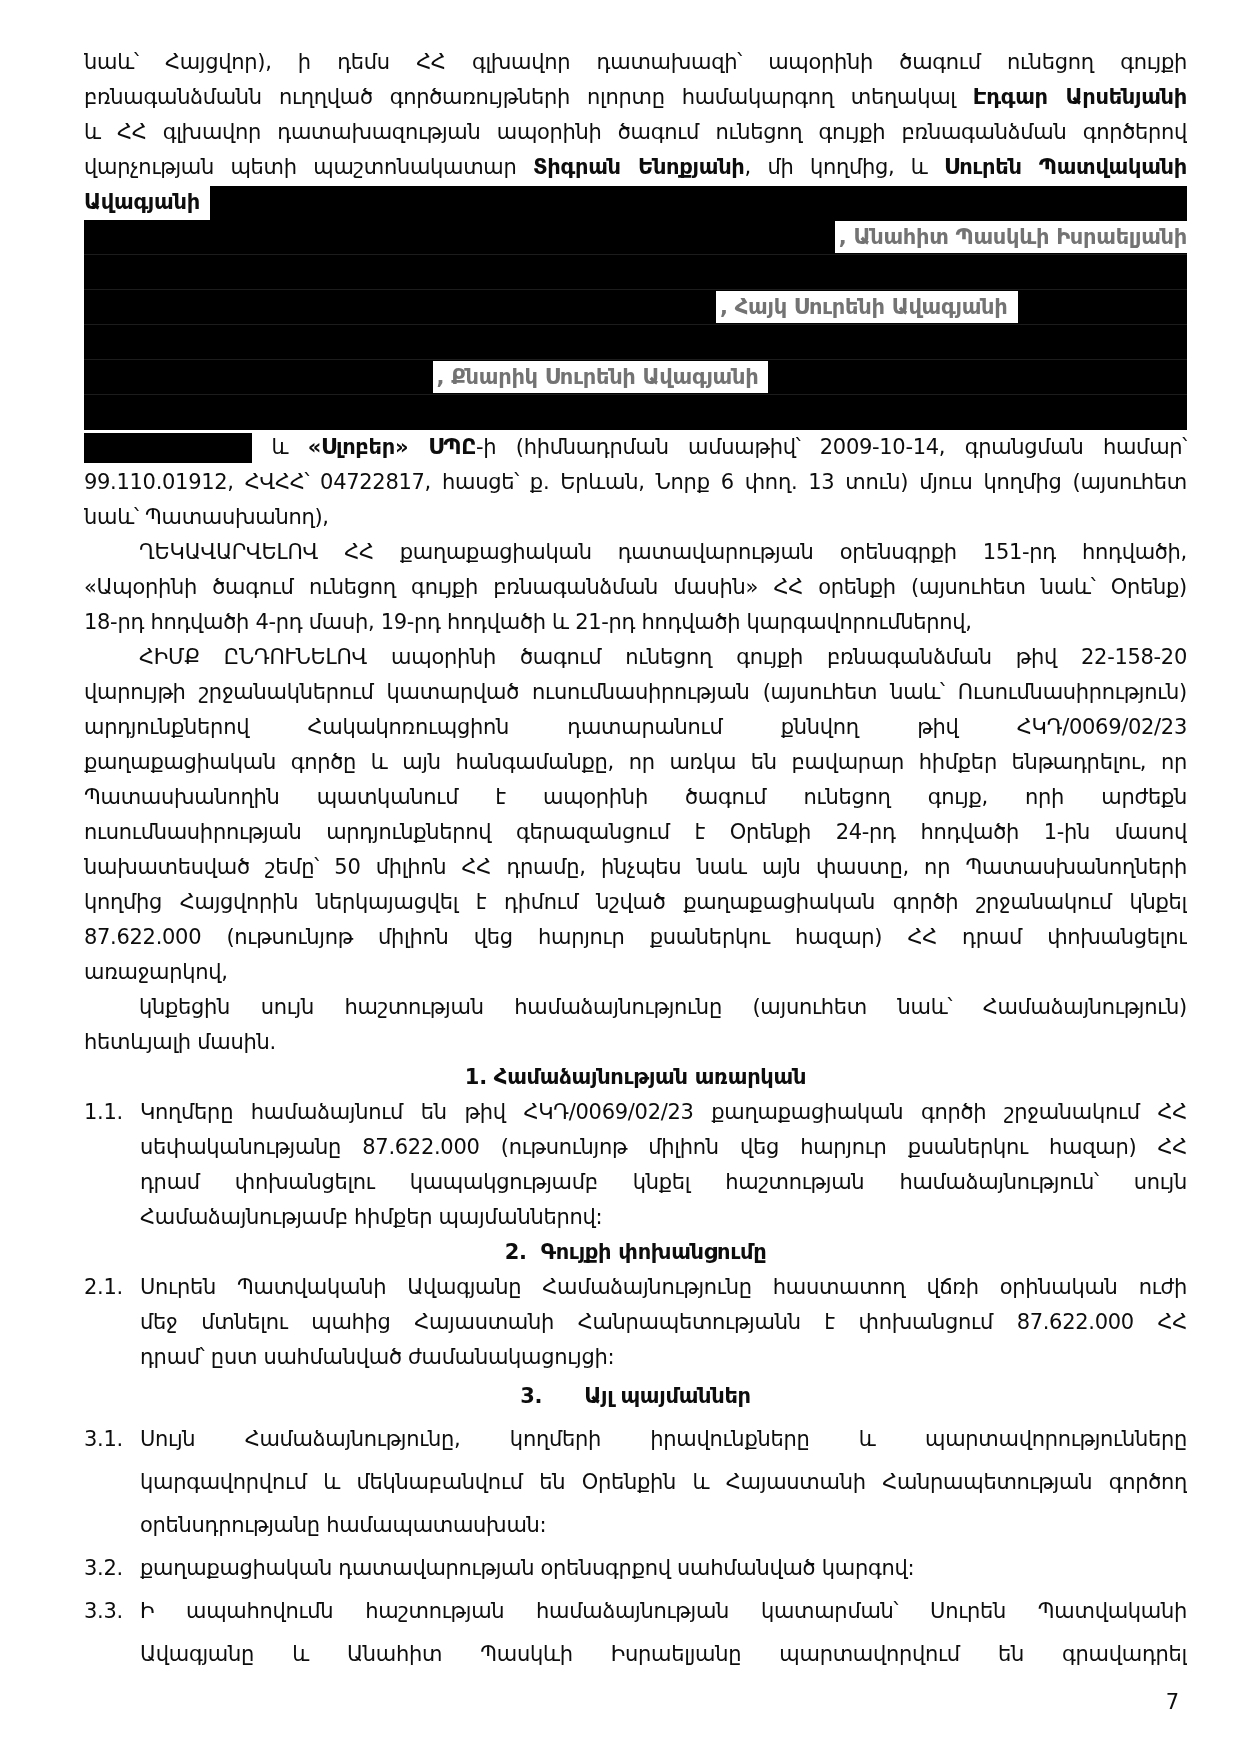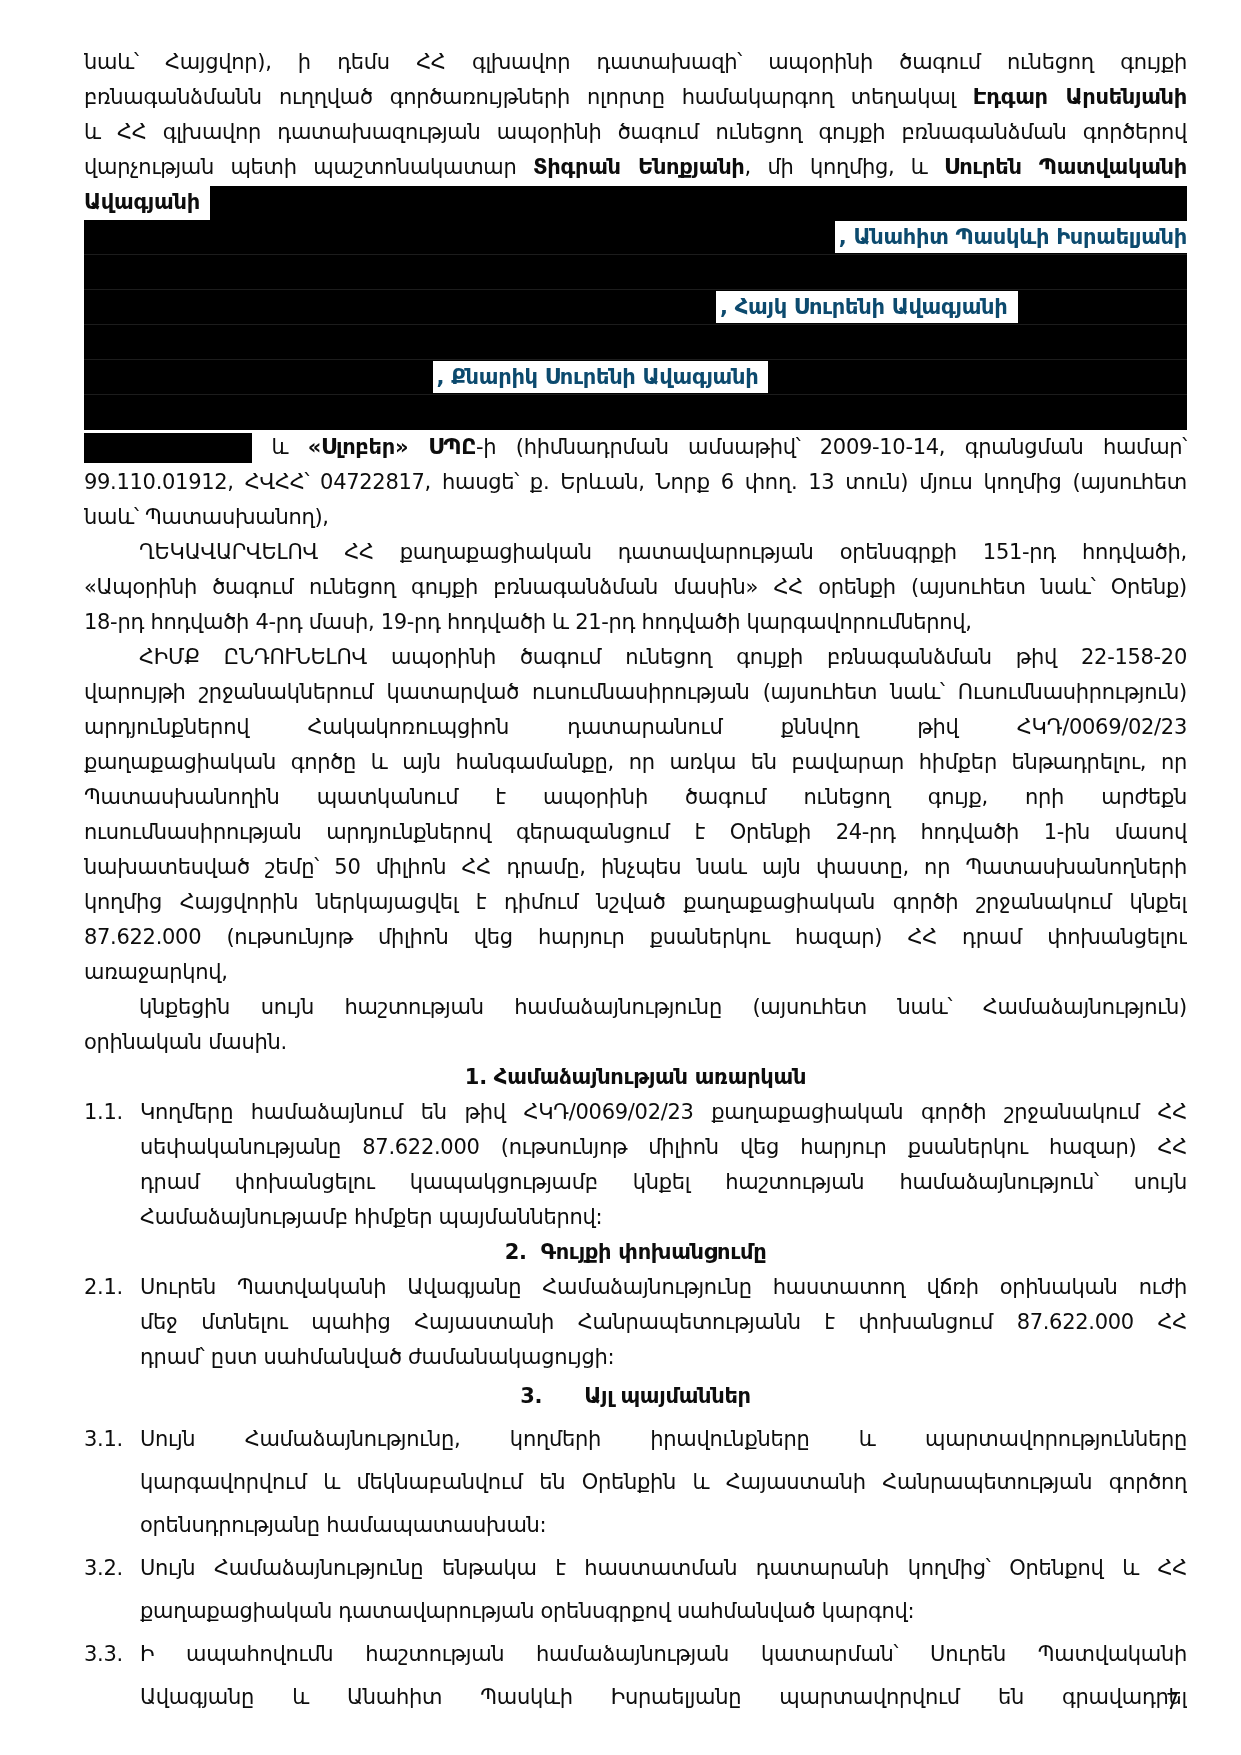--- a/index.html
+++ b/index.html
@@ -43,21 +43,21 @@
   .redact-row:last-child { border-bottom: none; }
   .redact-row.after-word { background: transparent; display: flex; align-items: center; border-bottom: none; }
   .after-word .word { font-weight: bold; line-height: 35px; flex: none; }
   .after-word .bar { flex: 1; height: 34px; background: #000; margin-left: 10px; }
   .reveal {
     position: absolute;
     top: 1px;
     height: 32px;
     line-height: 32px;
     background: #fff;
-    color: #0c4a6e;
+    color: #737373;
     font-weight: bold;
     padding: 0 10px 0 4px;
     white-space: nowrap;
   }
   .reveal.flush-right { right: 0; padding-right: 0; }
   .inline-redact { display: inline-block; background: #000; height: 30px; vertical-align: middle; }
   .pageno { position: absolute; right: 62px; top: 1690px; letter-spacing: 0; }
 </style>
 </head>
 <body>
@@ -110,21 +110,21 @@
       <div class="t-line"><span>Պատասխանողին պատկանում է ապօրինի ծագում ունեցող գույք, որի արժեքն</span></div>
       <div class="t-line"><span>ուսումնասիրության արդյունքներով գերազանցում է Օրենքի 24-րդ հոդվածի 1-ին մասով</span></div>
       <div class="t-line"><span>նախատեսված շեմը՝ 50 միլիոն ՀՀ դրամը, ինչպես նաև այն փաստը, որ Պատասխանողների</span></div>
       <div class="t-line"><span>կողմից Հայցվորին ներկայացվել է դիմում նշված քաղաքացիական գործի շրջանակում կնքել</span></div>
       <div class="t-line"><span>87.622.000 (ութսունյոթ միլիոն վեց հարյուր քսաներկու հազար) ՀՀ դրամ փոխանցելու</span></div>
       <div class="t-line last"><span>առաջարկով,</span></div>
     </div>
 
   <div>
       <div class="t-line indent"><span>կնքեցին սույն հաշտության համաձայնությունը (այսուհետ նաև՝ Համաձայնություն)</span></div>
-      <div class="t-line last"><span>օրինական մասին.</span></div>
+      <div class="t-line last"><span>հետևյալի մասին.</span></div>
     </div>
 
   <div class="heading">1. Համաձայնության առարկան</div>
 
   <div class="item">
     <div class="num">1.1.</div>
     <div class="body">
         <div class="t-line"><span>Կողմերը համաձայնում են թիվ ՀԿԴ/0069/02/23 քաղաքացիական գործի շրջանակում ՀՀ</span></div>
         <div class="t-line"><span>սեփականությանը 87.622.000 (ութսունյոթ միլիոն վեց հարյուր քսաներկու հազար) ՀՀ</span></div>
         <div class="t-line"><span>դրամ փոխանցելու կապակցությամբ կնքել հաշտության համաձայնություն՝ սույն</span></div>
@@ -150,21 +150,20 @@
     <div class="body">
         <div class="t-line"><span>Սույն Համաձայնությունը, կողմերի իրավունքները և պարտավորությունները</span></div>
         <div class="t-line"><span>կարգավորվում և մեկնաբանվում են Օրենքին և Հայաստանի Հանրապետության գործող</span></div>
         <div class="t-line last"><span>օրենսդրությանը համապատասխան:</span></div>
       </div>
   </div>
 
   <div class="item sec3">
     <div class="num">3.2.</div>
     <div class="body">
-        <div class="t-line"><span>Սույն Համաձայնությունը ենթակա է հաստատման դատարանի կողմից՝ Օրենքով և ՀՀ</span></div>
         <div class="t-line last"><span>քաղաքացիական դատավարության օրենսգրքով սահմանված կարգով:</span></div>
       </div>
   </div>
 
   <div class="item sec3">
     <div class="num">3.3.</div>
     <div class="body">
         <div class="t-line"><span>Ի ապահովումն հաշտության համաձայնության կատարման՝ Սուրեն Պատվականի</span></div>
         <div class="t-line"><span>Ավագյանը և Անահիտ Պասկևի Իսրաելյանը պարտավորվում են գրավադրել</span></div>
       </div>

